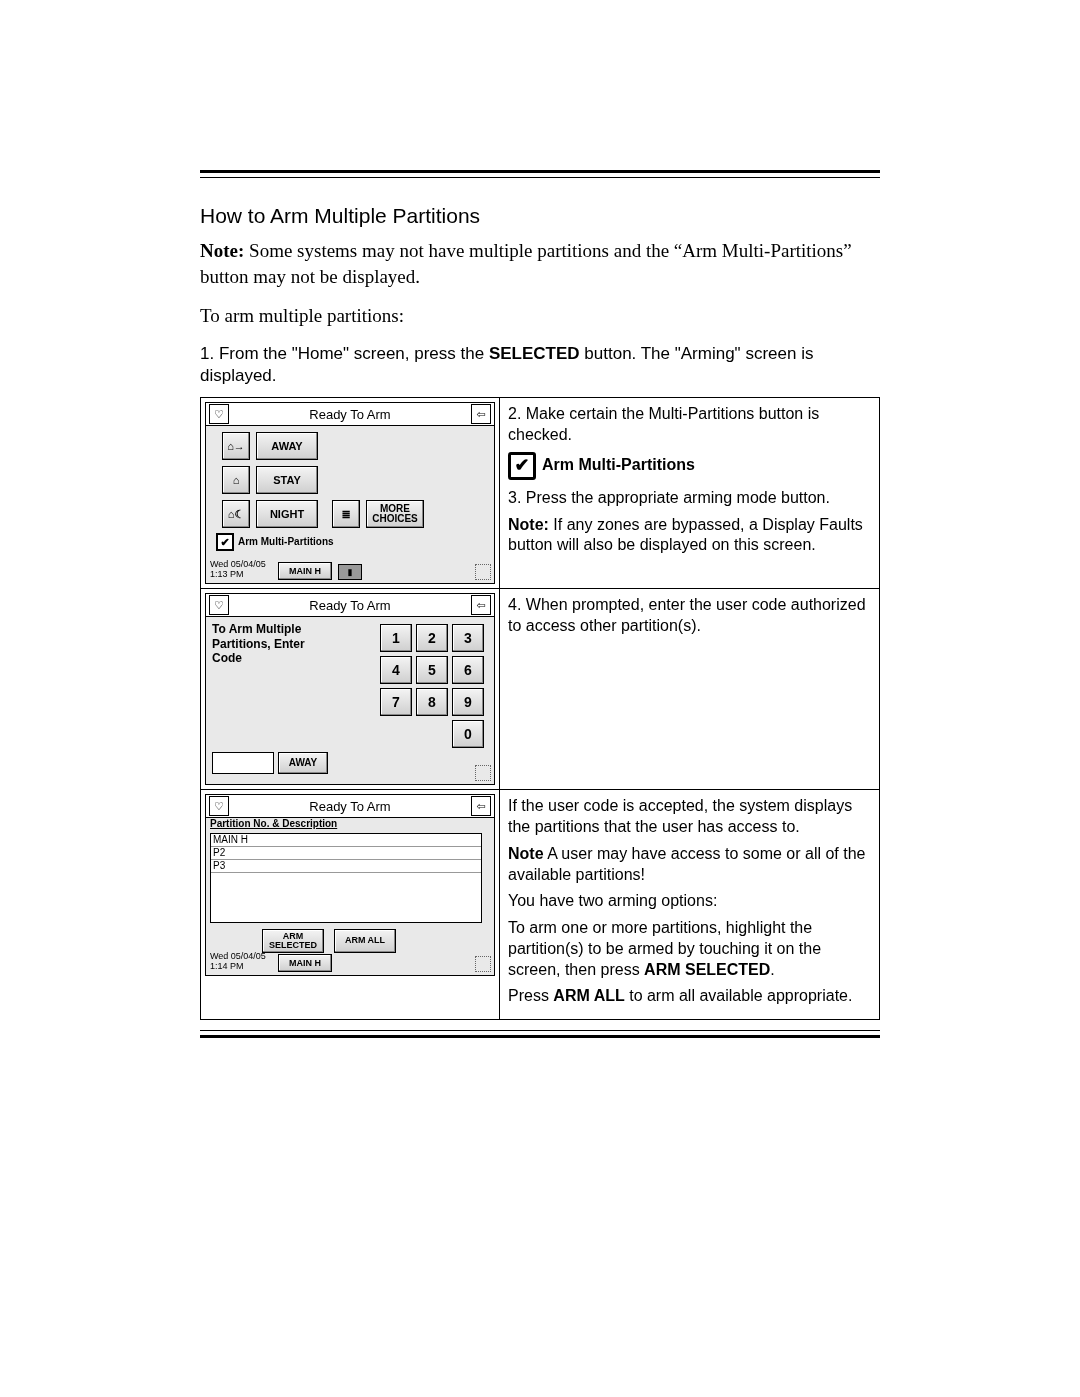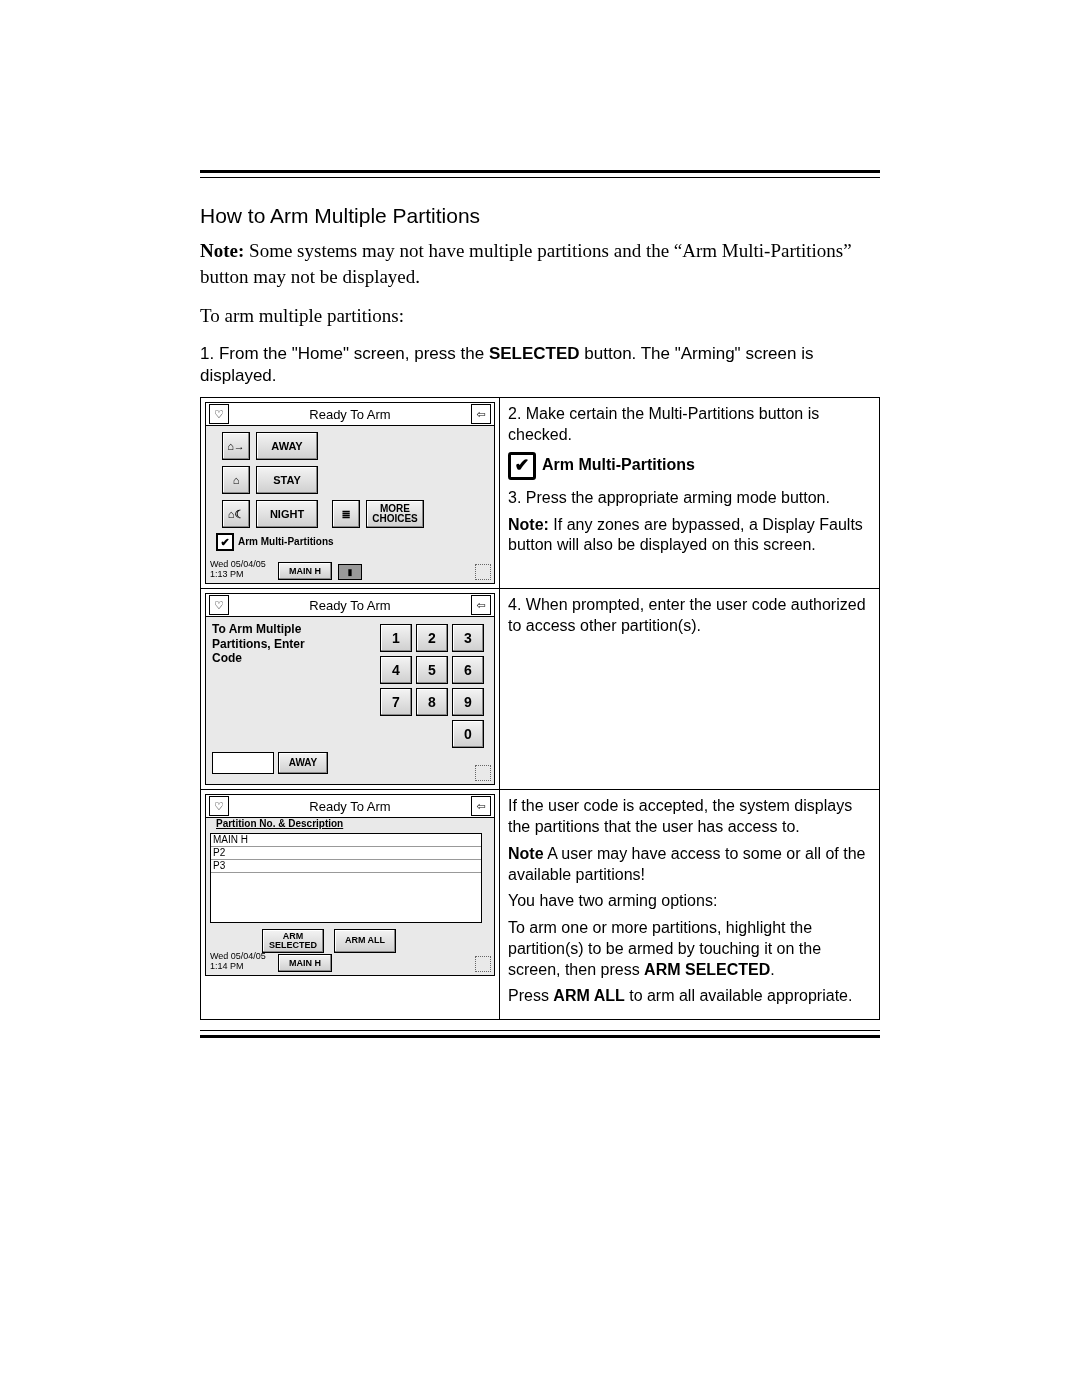--- a/index.html
+++ b/index.html
@@ -215,21 +215,21 @@
     position: absolute;
     right: 3px; bottom: 3px;
     width: 14px; height: 14px;
     border: 1px dotted #666;
   }
 
   
   .s3 { height: 180px; }
   .s3 .subhead {
     position: absolute;
-    left: 10px; top: 24px;
+    left: 4px; top: 24px;
     font-size: 10px;
     font-weight: bold;
     text-decoration: underline;
   }
   .s3 .listbox {
     position: absolute;
     left: 4px; top: 38px;
     right: 12px;
     height: 88px;
     border: 1px solid #000;

